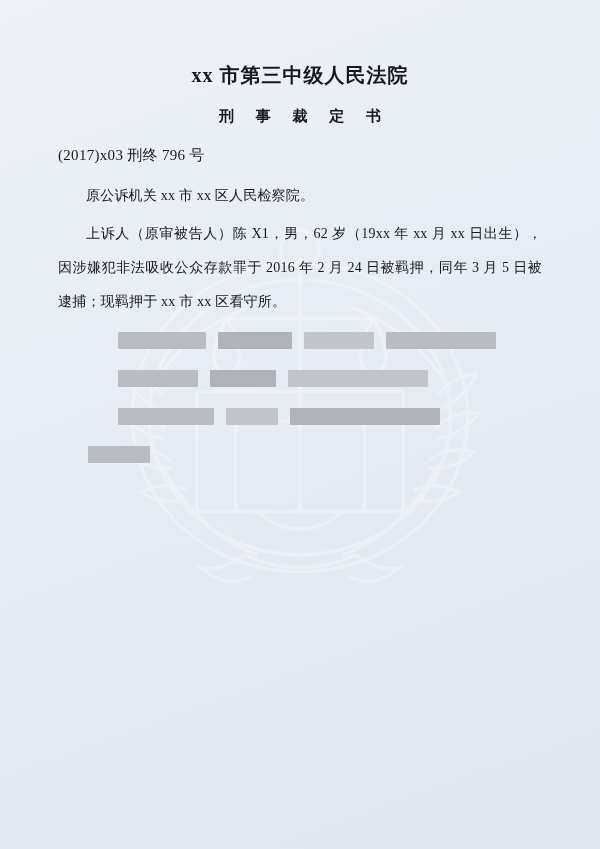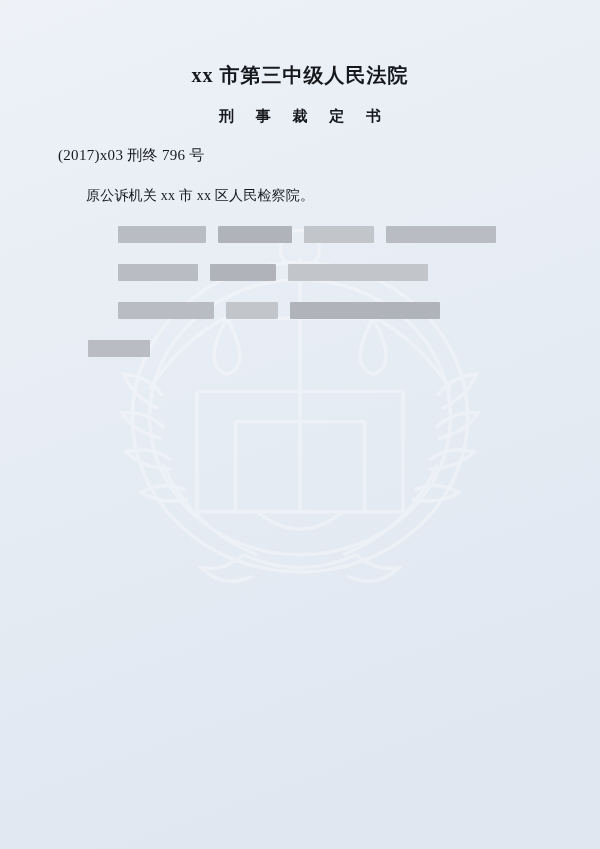--- a/index.html
+++ b/index.html
@@ -149,20 +149,21 @@
   <div id="content">
 
     <h1 class="court-name">xx 市第三中级人民法院</h1>
 
     <h2 class="doc-title">刑 事 裁 定 书</h2>
 
     <div class="case-no">(2017)x03 刑终 796 号</div>
 
     <p class="para indent">原公诉机关 xx 市 xx 区人民检察院。</p>
 
+    <p class="para indent">上诉人（原审被告人）陈 X1，男，62 岁（19xx 年 xx 月 xx 日出生），因涉嫌犯非法吸收公众存款罪于 2016 年 2 月 24 日被羁押，同年 3 月 5 日被逮捕；现羁押于 xx 市 xx 区看守所。</p>
 
     <div class="redact-row r1">
       <span class="blk" style="width:88px"></span>
       <span class="blk g2" style="width:74px"></span>
       <span class="blk g3" style="width:70px"></span>
       <span class="blk" style="width:110px"></span>
     </div>
 
 
     <div class="redact-row r2">

